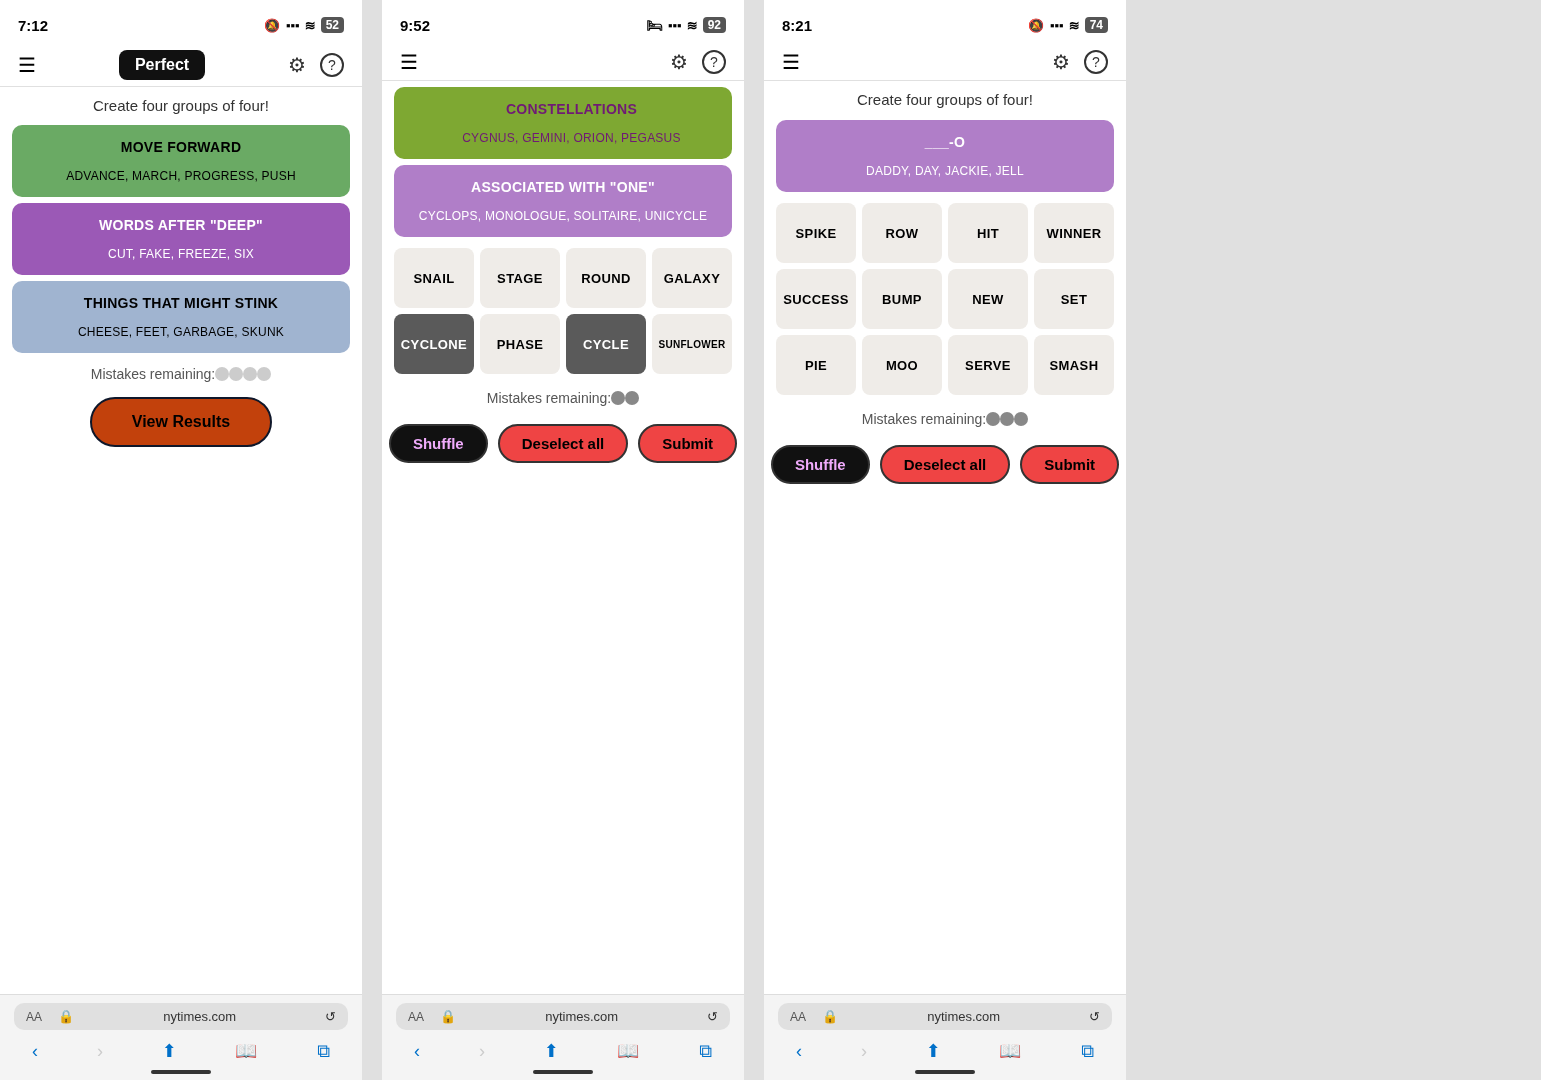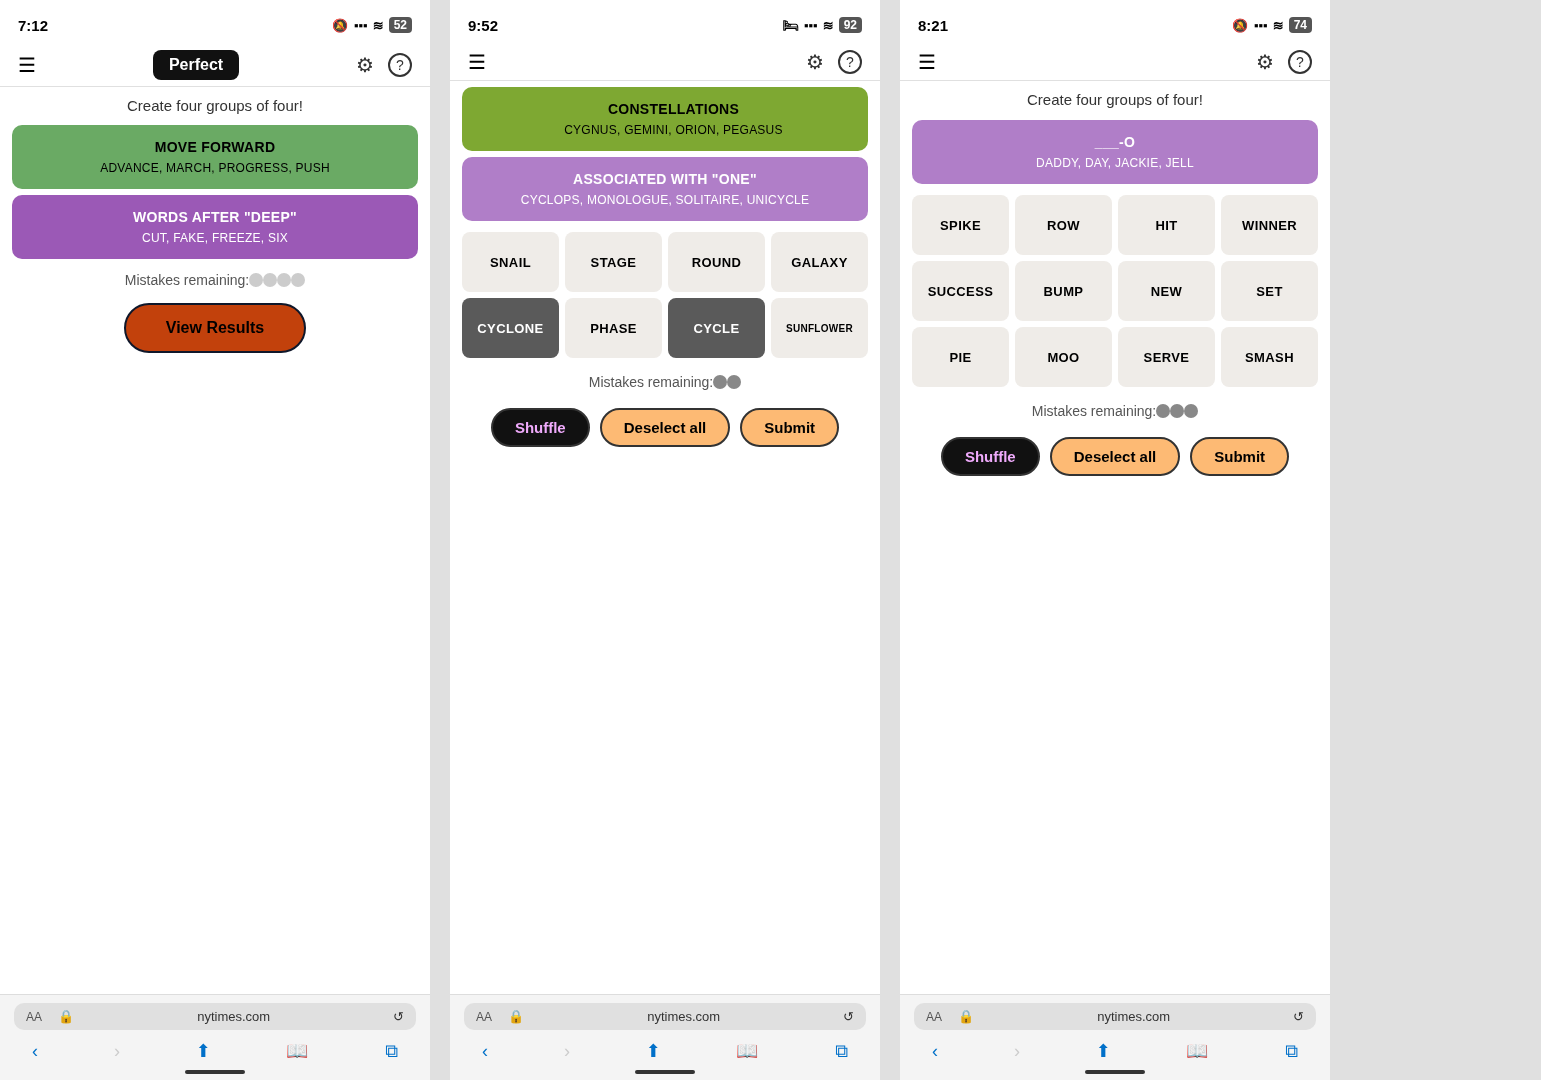--- a/index.html
+++ b/index.html
@@ -9,21 +9,21 @@
       flex-direction: row;
       width: 1541px;
       min-height: 1080px;
       font-family: -apple-system, BlinkMacSystemFont, 'Helvetica Neue', Arial, sans-serif;
       gap: 0;
     }
 
     
     .phone {
       background: #ffffff;
-      width: 430px;
+      width: 362px;
       min-height: 1080px;
       display: flex;
       flex-direction: column;
       position: relative;
       flex-shrink: 0;
       overflow: hidden;
     }
 
     
     .status-bar {
@@ -80,29 +80,29 @@
       padding: 14px 16px;
       text-align: center;
     }
     .group-tile .group-name {
       font-size: 14px;
       font-weight: 800;
       letter-spacing: 0.02em;
     }
     .group-tile .group-words {
       font-size: 12px;
-      margin-top: 6px;
+      margin-top: 14px;
       letter-spacing: 0.02em;
     }
 
     .yellow { background: #f0c040; }
     .green { background: #6aaa64; }
     .purple { background: #9b59b6; color: white; }
     .blue { background: #a0b4d0; }
-    .olive { background: #7ea832; color: #000000; padding-left: 33px; }
+    .olive { background: #7ea832; color: #701a75; padding-left: 33px; }
     .light-purple { background: #b07ec8; color: white; }
 
     
     .word-grid {
       display: grid;
       grid-template-columns: repeat(4, 1fr);
       gap: 6px;
       padding: 6px 12px;
       margin-top: 2px;
     }
@@ -152,21 +152,21 @@
       justify-content: center;
       gap: 10px;
       padding: 8px 0 14px 0;
     }
     .btn {
       border: 2px solid #333;
       border-radius: 30px;
       padding: 9px 22px;
       font-size: 15px;
       font-weight: 600;
-      background: #fdba74;
+      background: #ef4444;
       cursor: pointer;
     }
     .btn.filled {
       background: #111;
       color: #f0abfc;
     }
 
     
     .view-results-btn {
       border: 2px solid #0f172a;
@@ -253,20 +253,24 @@
 
   <div class="subtitle">Create four groups of four!</div>
 
   <div class="group-tile green">
     <div class="group-name">MOVE FORWARD</div>
     <div class="group-words">ADVANCE, MARCH, PROGRESS, PUSH</div>
   </div>
   <div class="group-tile purple">
     <div class="group-name">WORDS AFTER "DEEP"</div>
     <div class="group-words">CUT, FAKE, FREEZE, SIX</div>
+  </div>
+  <div class="group-tile blue">
+    <div class="group-name">THINGS THAT MIGHT STINK</div>
+    <div class="group-words">CHEESE, FEET, GARBAGE, SKUNK</div>
   </div>
 
   <div class="mistakes-row">
     <span>Mistakes remaining:</span>
     <span class="mistake-dot empty"></span>
     <span class="mistake-dot empty"></span>
     <span class="mistake-dot empty"></span>
     <span class="mistake-dot empty"></span>
   </div>
 

